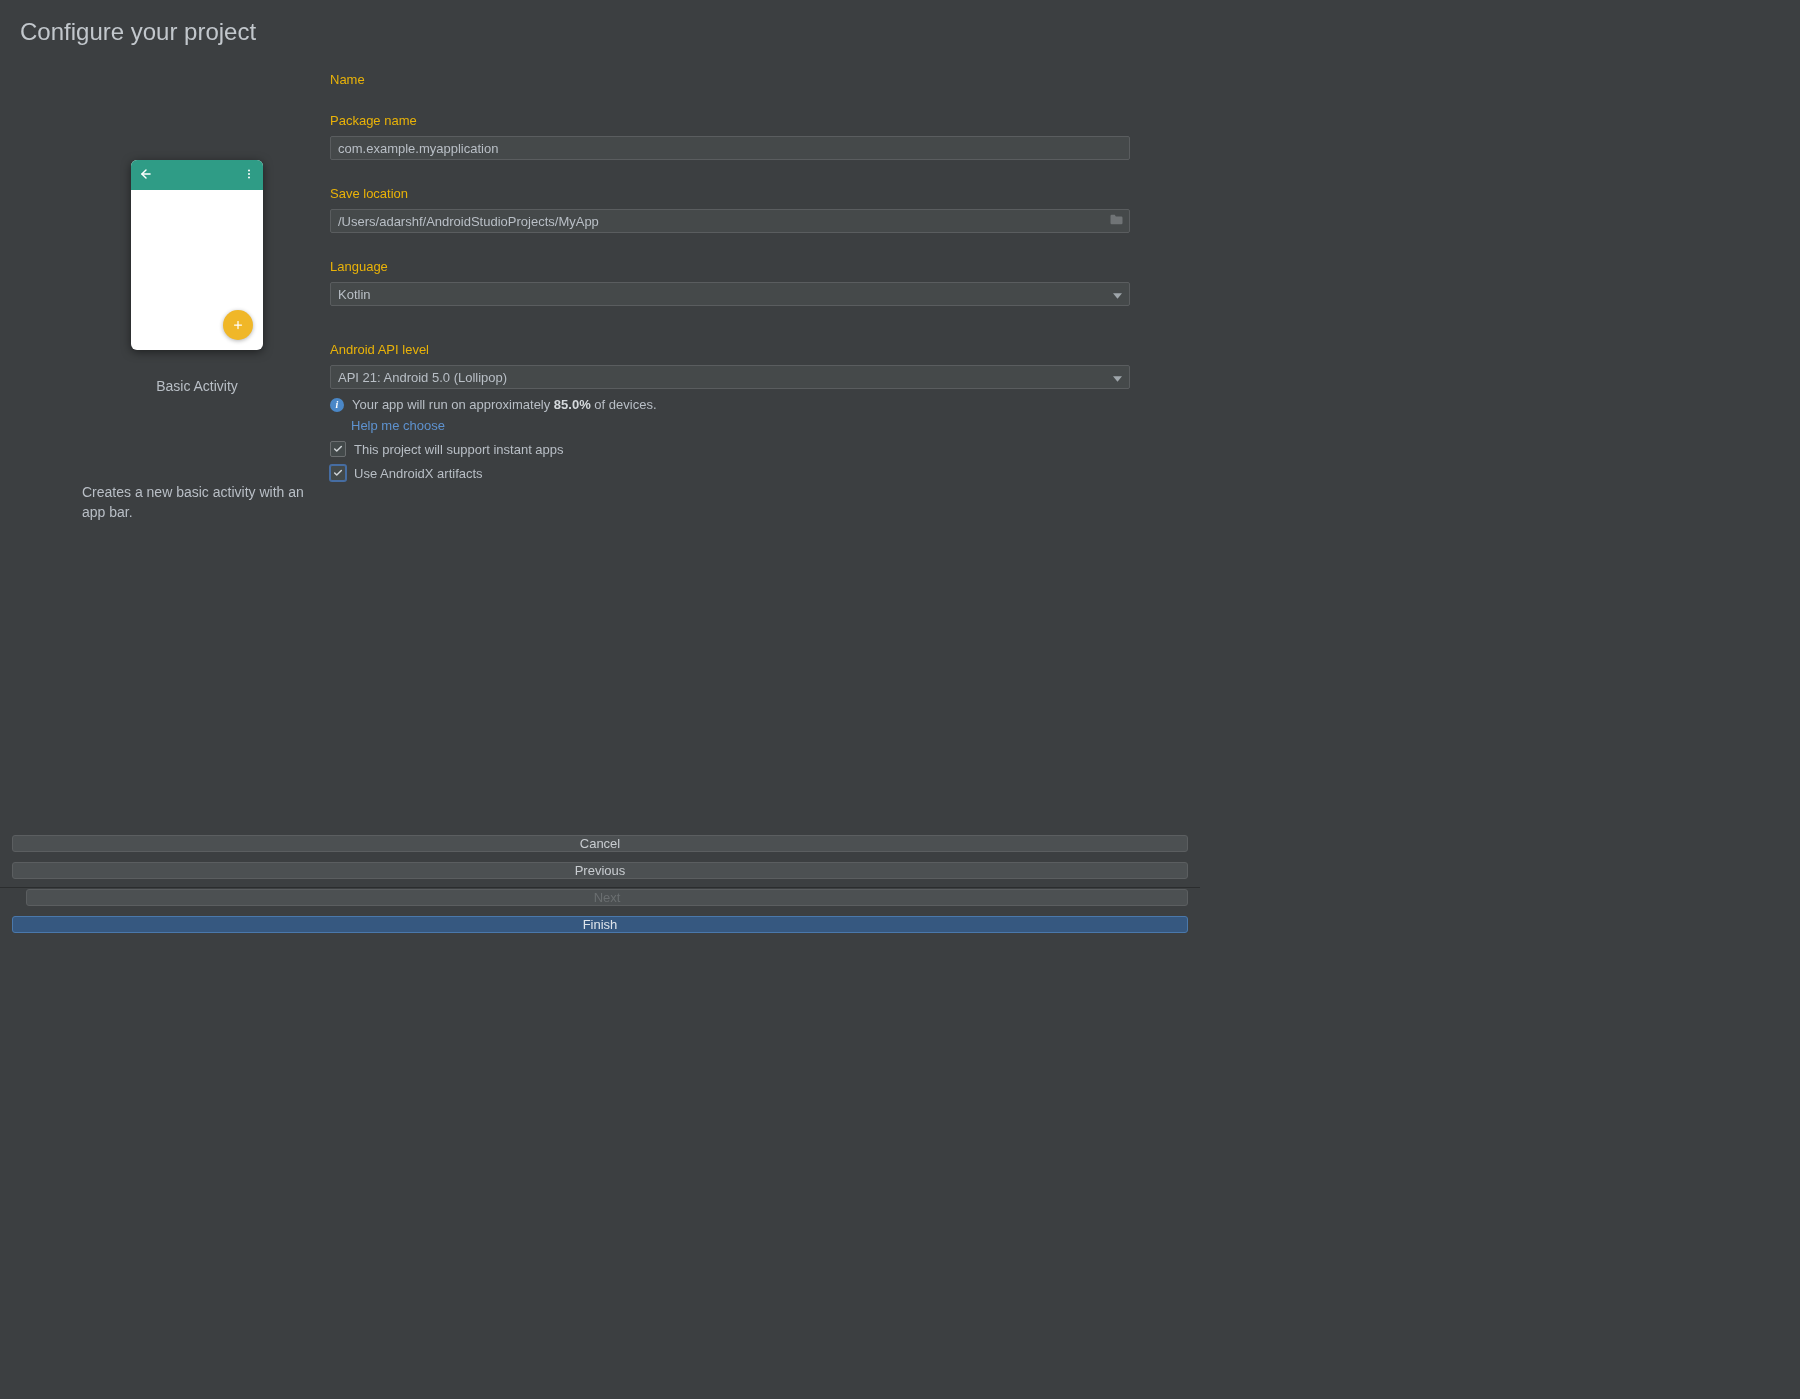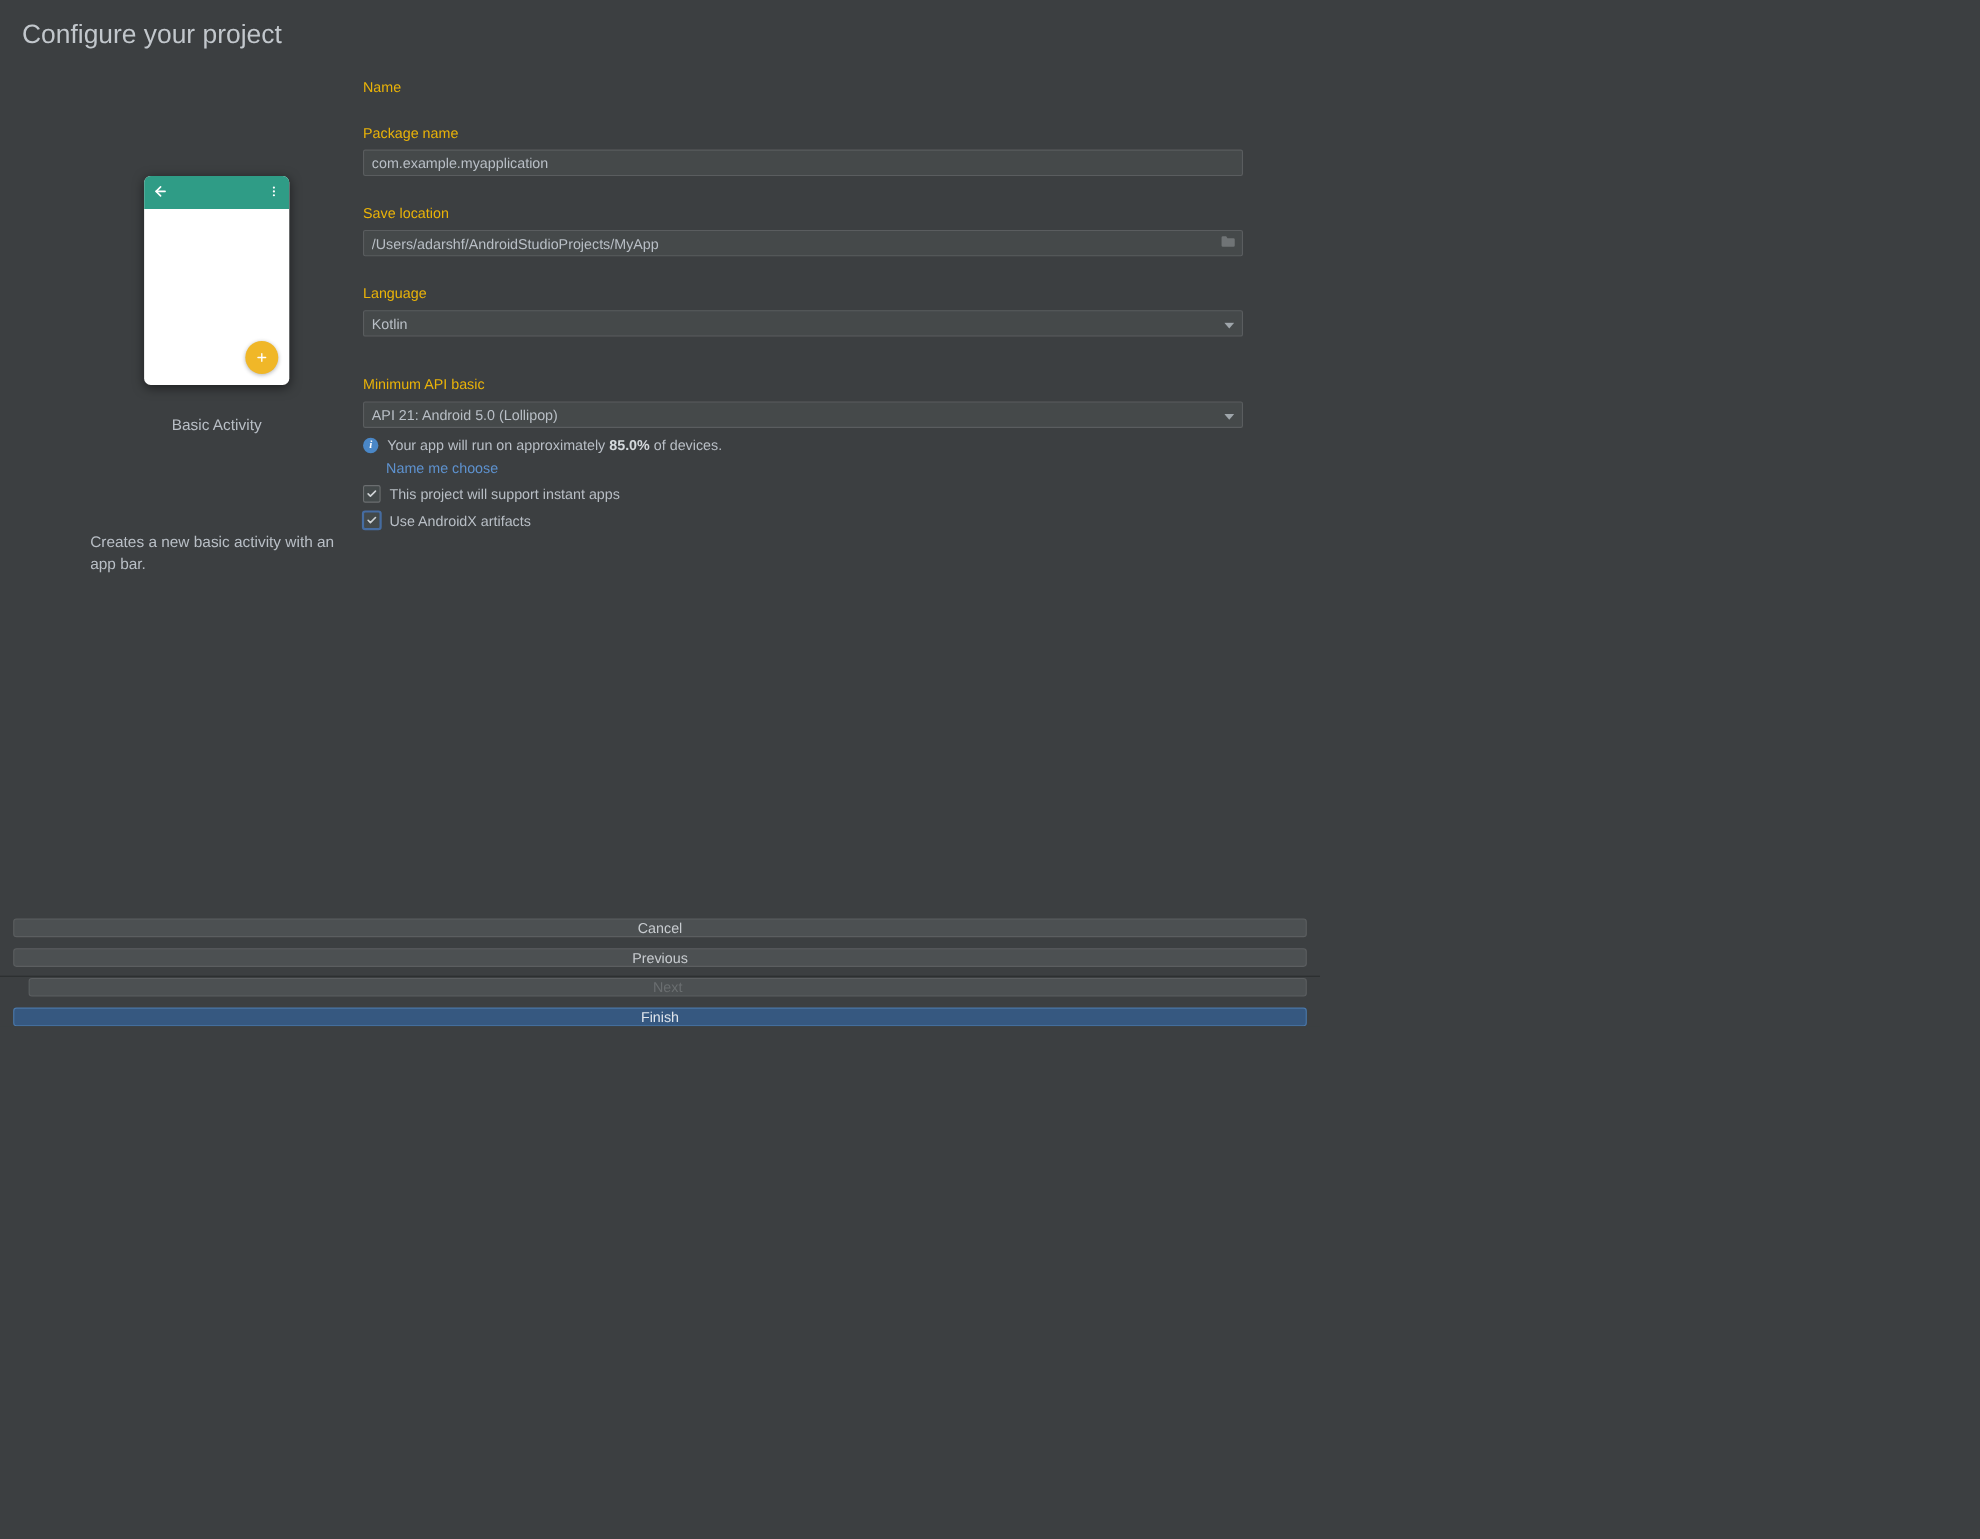--- a/index.html
+++ b/index.html
@@ -291,37 +291,37 @@
         <span>Kotlin</span>
         <span class="chevron">
           <svg width="9" height="6" viewBox="0 0 10 6" fill="#9fa6ab">
               <path d="M0 0 L10 0 L5 6 Z"></path>
             </svg>
         </span>
       </div>
     </div>
 
     <div class="field" style="margin-top:36px; margin-bottom:4px;">
-      <span class="field-label">Minimum API basic</span>
+      <span class="field-label">Android API level</span>
       <div class="select">
         <span>API 21: Android 5.0 (Lollipop)</span>
         <span class="chevron">
           <svg width="9" height="6" viewBox="0 0 10 6" fill="#9fa6ab">
               <path d="M0 0 L10 0 L5 6 Z"></path>
             </svg>
         </span>
       </div>
 
       <div class="info-row">
         <span class="info-icon">i</span>
         <span>
           <span>Your app will run on approximately </span><span class="bold">85.0%</span><span> of devices.</span>
         </span>
       </div>
-      <span class="help-link">Name me choose</span>
+      <span class="help-link">Help me choose</span>
 
       <div class="checkbox-row">
         <span class="cbox">
           <svg width="10" height="10" viewBox="0 0 24 24" fill="none" stroke="#cfd3d6" stroke-width="3.5" stroke-linecap="round" stroke-linejoin="round">
               <polyline points="20 6 9 17 4 12"></polyline>
             </svg>
         </span>
         <span>This project will support instant apps</span>
       </div>
 

